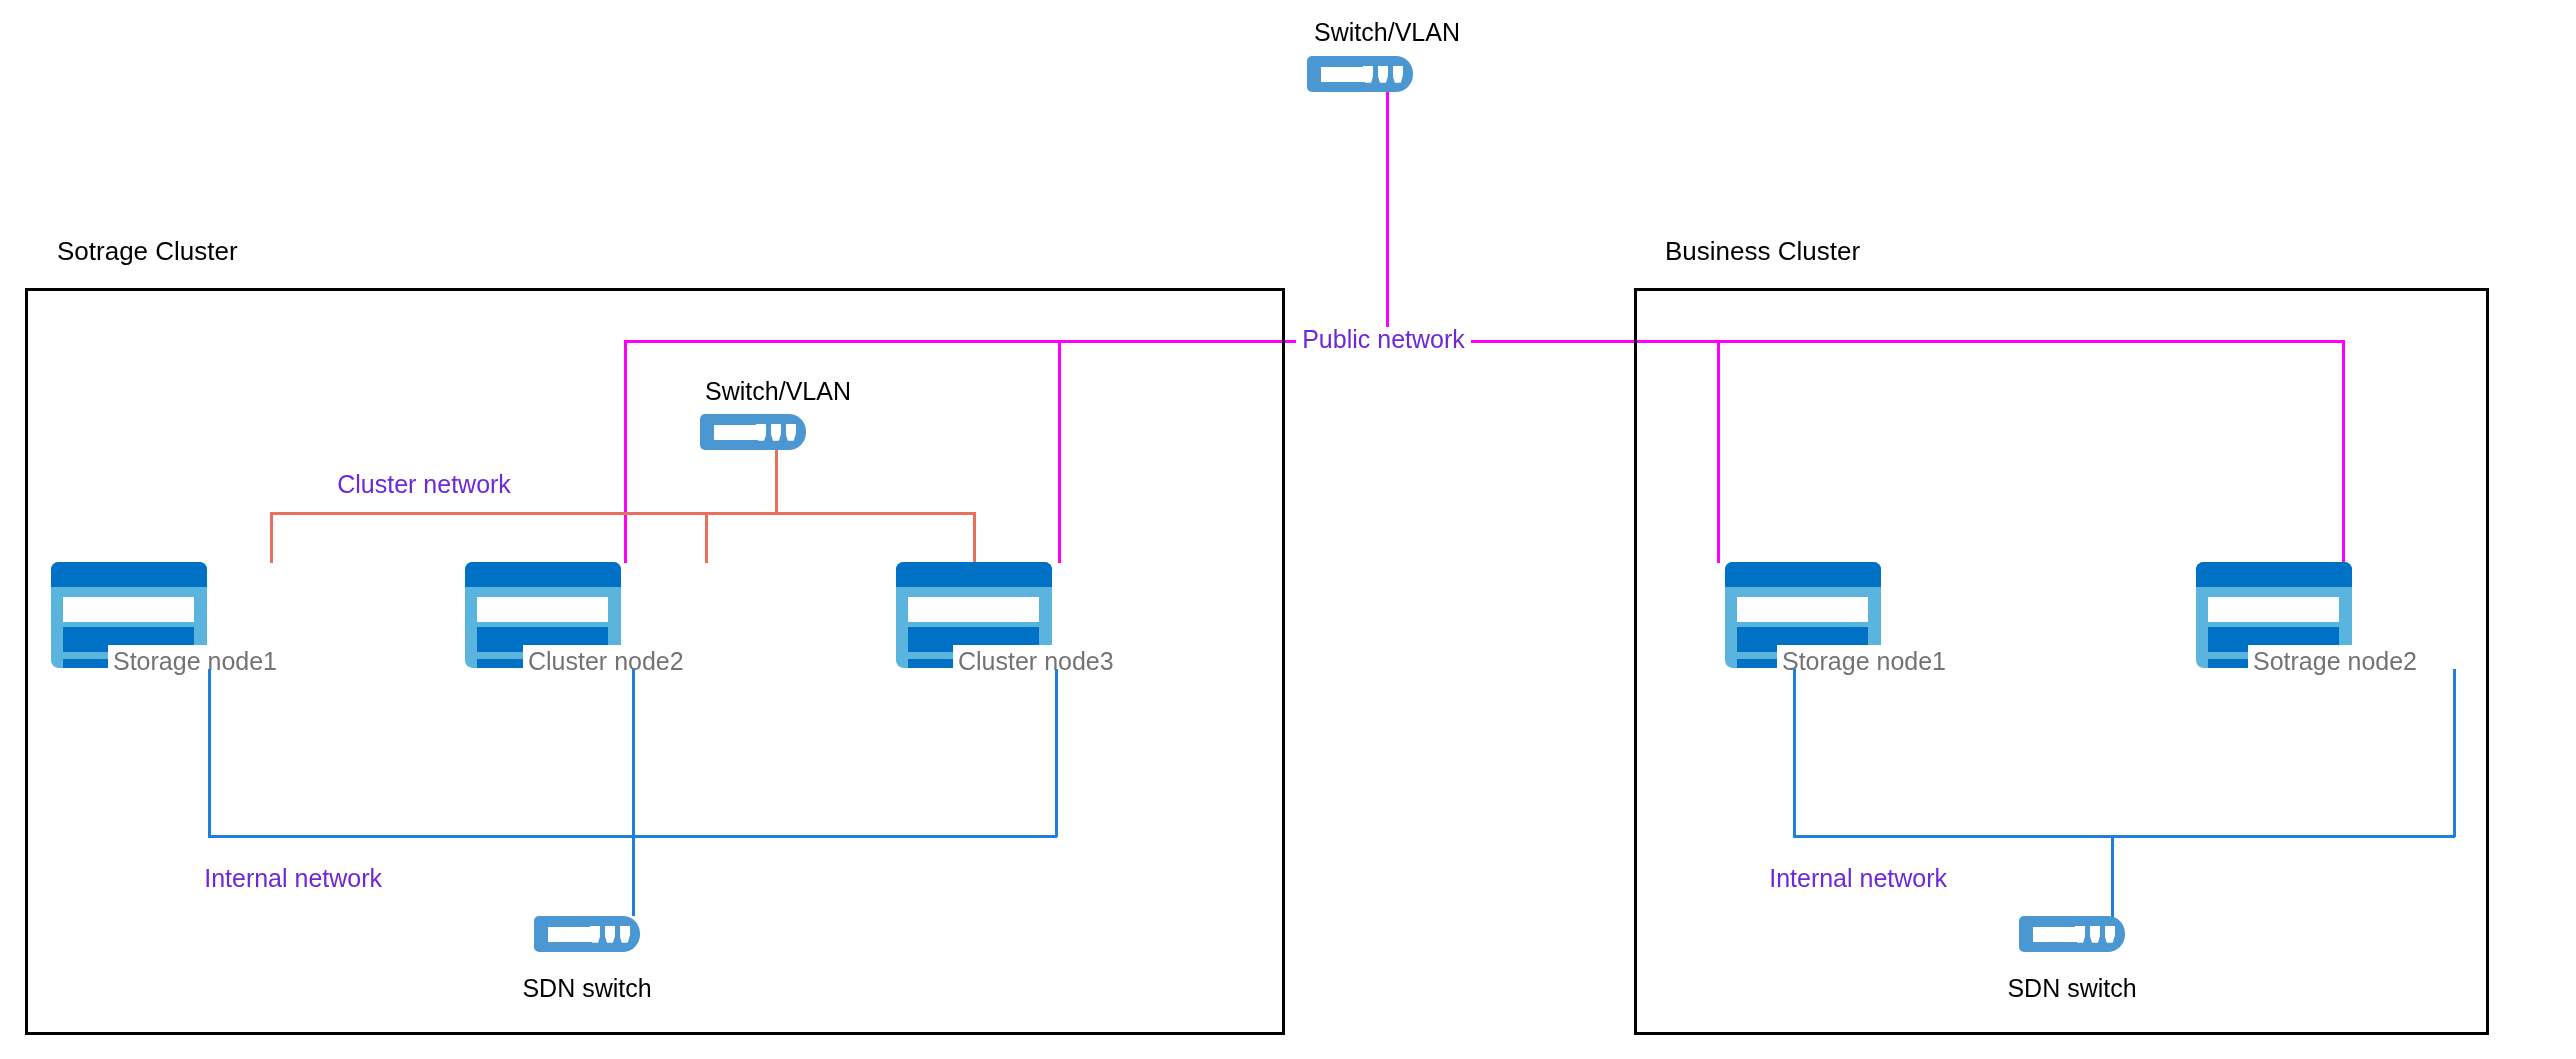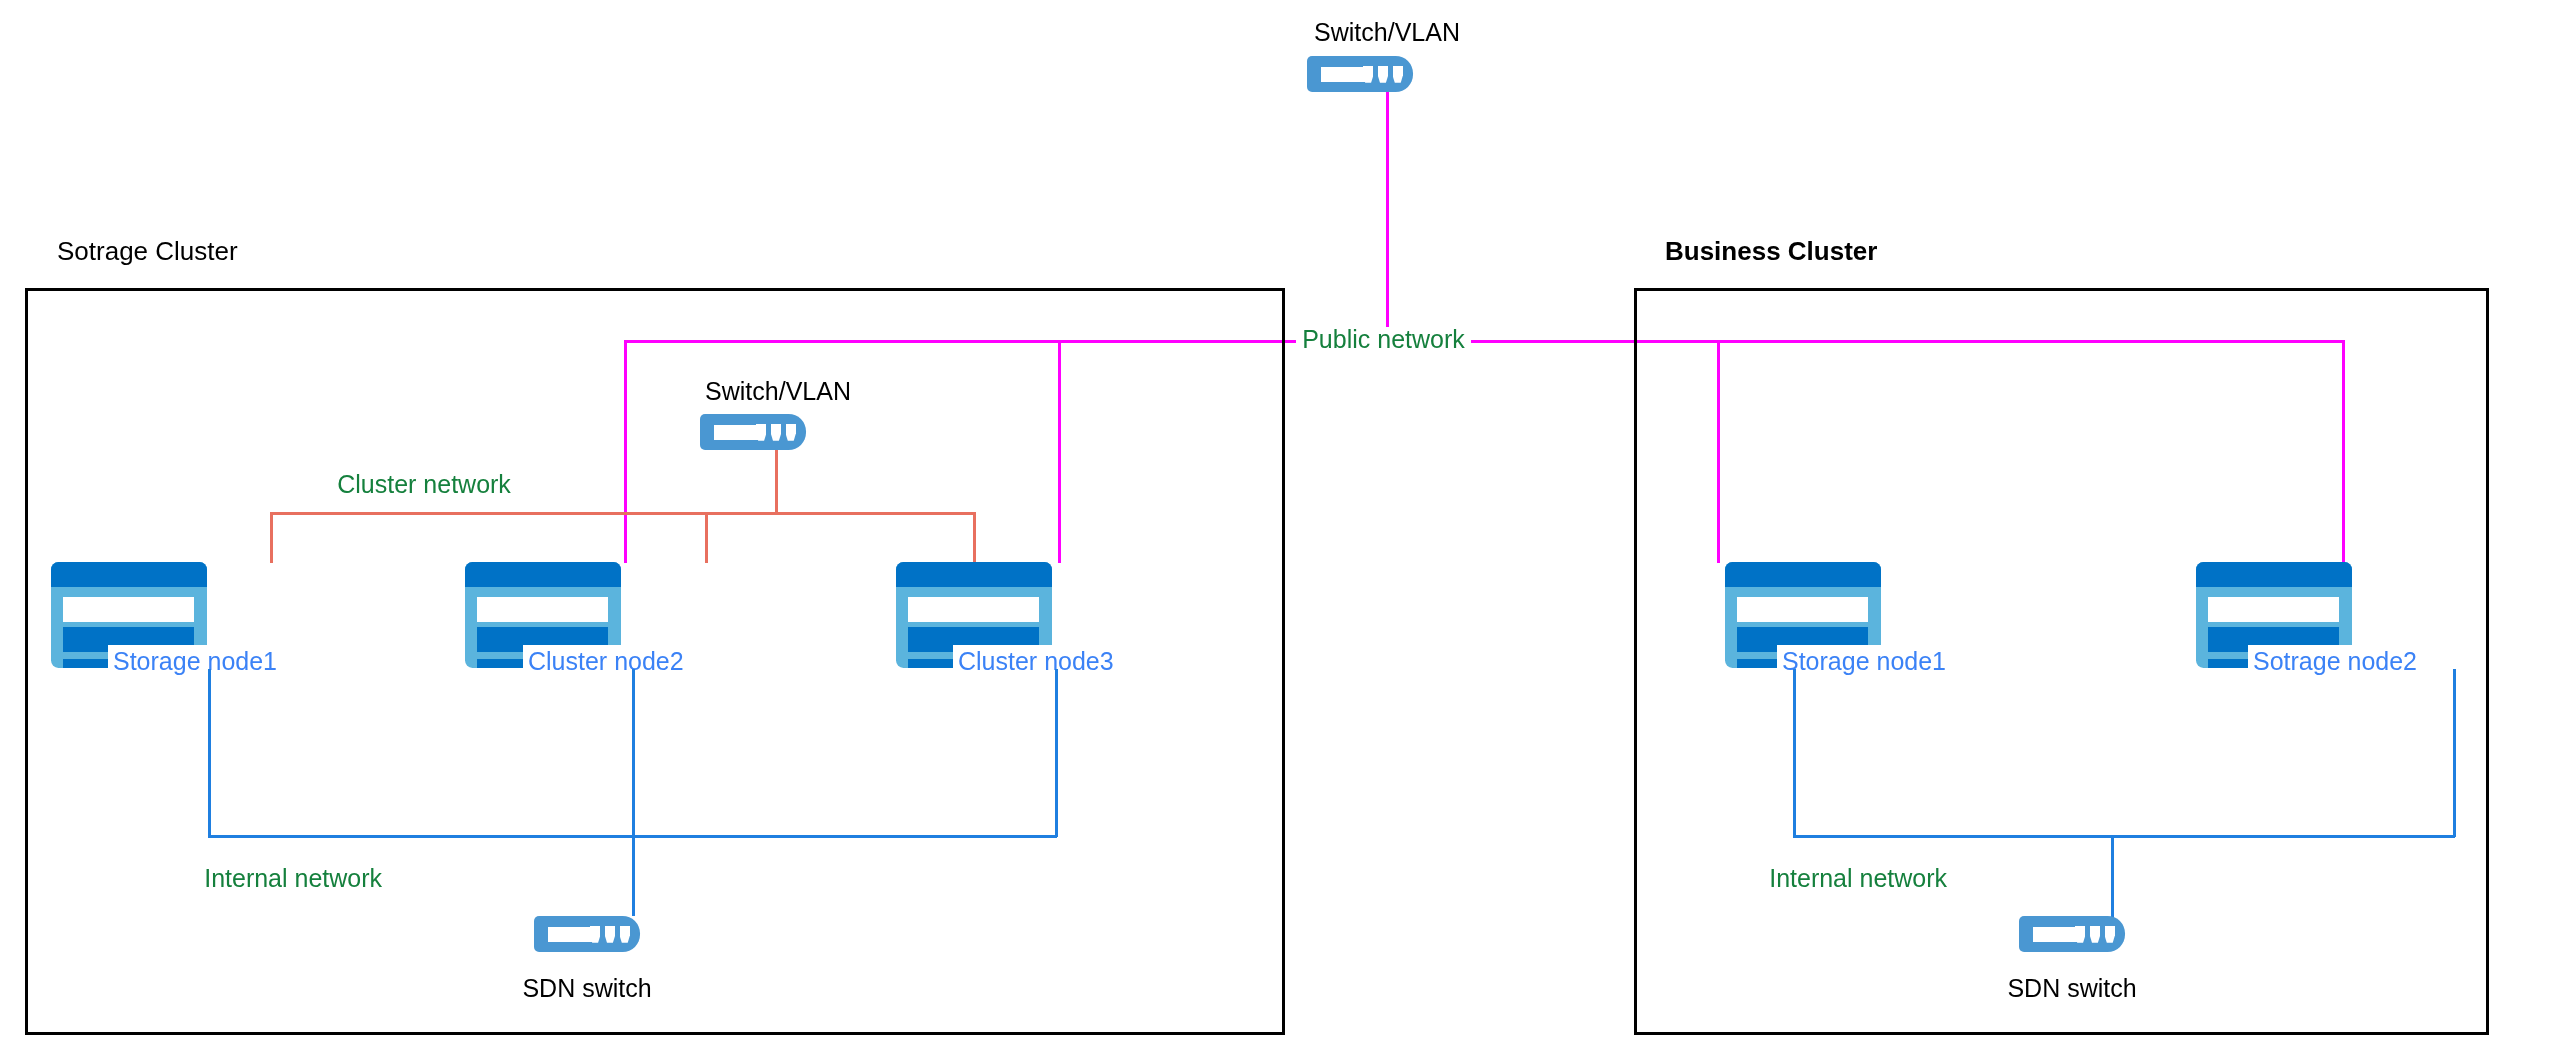--- a/index.html
+++ b/index.html
@@ -12,39 +12,39 @@
 
   
   .line{position:absolute;}
   .line.h{height:3.1px;}
   .line.v{width:3.1px;}
   .c-public{background:#ff00ff;}
   .c-cluster{background:#e8705f;}
   .c-internal{background:#1f7fe0;}
 
   
-  .net-label{position:absolute;font-size:25px;color:#15803d;white-space:nowrap;line-height:1;background:#fff;padding:0 6.2px;}
+  .net-label{position:absolute;font-size:25px;color:#6d28d9;white-space:nowrap;line-height:1;background:#fff;padding:0 6.2px;}
   .dev-label{position:absolute;font-size:25px;color:#000;white-space:nowrap;line-height:1;text-align:center;}
 
   
   .switch{position:absolute;width:106px;height:36px;background:#4a97d2;
           border-radius:5px 17.3px 17.3px 5px;box-sizing:border-box;}
   .switch .sw-bar{position:absolute;left:13.6px;top:10.5px;width:49px;height:15.5px;background:#fff;}
   .switch .sw-ports{position:absolute;right:10px;top:10px;display:flex;gap:4.3px;}
   .switch .sw-port{width:10.5px;height:16.7px;background:#fff;
           clip-path:polygon(0 0,100% 0,100% 55%,78% 100%,22% 100%,0 55%);}
 
   
   .node{position:absolute;width:156px;height:106px;background:#5bb4dd;border-radius:7.4px;box-sizing:border-box;overflow:hidden;}
   .node .n-head{position:absolute;left:0;top:0;width:100%;height:25px;background:#0072c6;}
   .node .n-slot{position:absolute;left:12.4px;width:131px;}
   .node .n-slot.white{top:35px;height:25px;background:#ffffff;}
   .node .n-slot.blue1{top:65px;height:25px;background:#0072c6;}
   .node .n-slot.blue2{top:97px;height:25px;background:#0072c6;}
-  .node-label{position:absolute;font-size:25px;color:#3b82f6;white-space:nowrap;line-height:1;
+  .node-label{position:absolute;font-size:25px;color:#737373;white-space:nowrap;line-height:1;
               background:#ffffff;padding:3.7px 5px;}
 </style>
 </head>
 <body>
 
 <div id="stage">
 
   <div class="dev-label" style="left:1313px;top:20px;width:148px;">Switch/VLAN</div>
   <div class="switch" style="left:1307px;top:56px;">
     <div class="sw-bar"></div>
@@ -120,21 +120,21 @@
   <div class="switch" style="left:534px;top:916px;">
     <div class="sw-bar"></div>
     <div class="sw-ports">
       <div class="sw-port"></div>
       <div class="sw-port"></div>
       <div class="sw-port"></div>
     </div>
   </div>
   <div class="dev-label" style="left:513px;top:976px;width:148px;">SDN switch</div>
 
-  <div class="cluster-title" style="left:1665px;top:238px;font-weight:bold;">Business Cluster</div>
+  <div class="cluster-title" style="left:1665px;top:238px;">Business Cluster</div>
   <div class="cluster-box" style="left:1634px;top:288px;width:855px;height:747px;"></div>
 
   <div class="node" style="left:1725px;top:562px;">
     <div class="n-head"></div>
     <div class="n-slot white"></div>
     <div class="n-slot blue1"></div>
     <div class="n-slot blue2"></div>
   </div>
   <div class="node-label" style="left:1777px;top:645px;">Storage node1</div>
 

